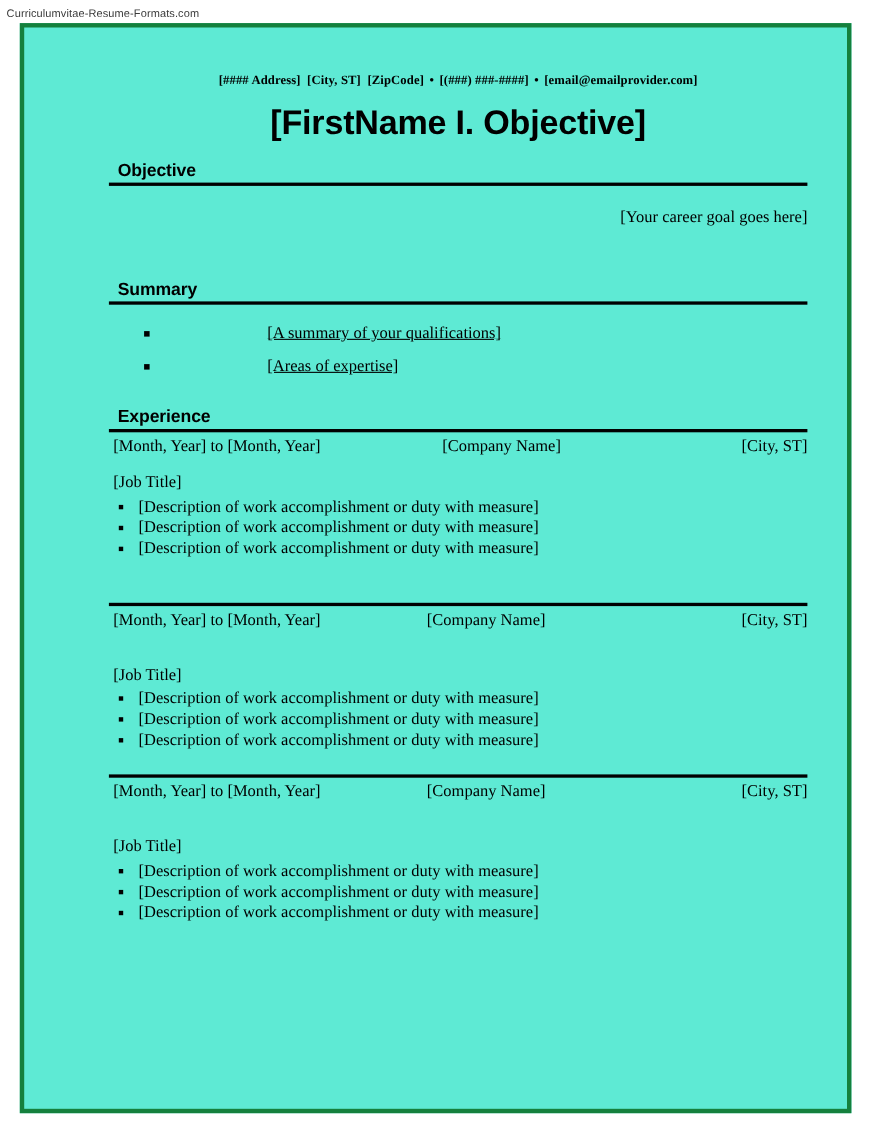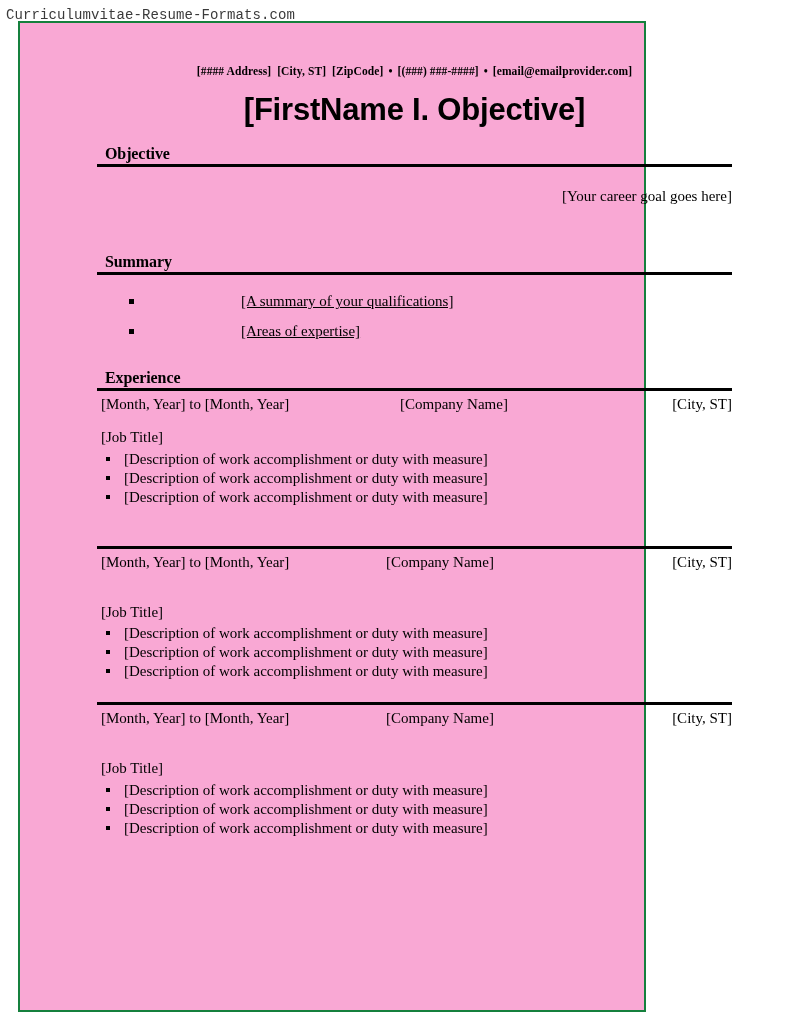--- a/index.html
+++ b/index.html
@@ -14,37 +14,37 @@
     font-family: "Liberation Serif", serif;
     color: #000000;
     overflow: hidden;
   }
 
   
   .watermark {
     position: absolute;
     left: 6px;
     top: 7px;
-    font-family: Liberation Mono, monospace;
-    font-size: 14px;
+    font-family: Liberation Sans, sans-serif;
+    font-size: 10px;
     color: #3a3a3a;
     letter-spacing: 0.1px;
     white-space: nowrap;
   }
 
   
   .page {
     position: absolute;
     left: 18px;
     top: 21px;
-    width: 628px;
+    width: 756px;
     height: 991px;
-    border: 2px solid #15803d;
+    border: 4px solid #15803d;
     box-sizing: border-box;
-    background: #f9a8d4;
+    background: #5eead4;
   }
 
   .content {
     position: absolute;
     left: 77px;   
     top: 0;
     width: 635px; 
   }
 
   
@@ -69,21 +69,21 @@
     letter-spacing: -0.2px;
     margin-top: 17px;
     line-height: 1.05;
   }
 
   
   .section {
     margin-top: 18px;
   }
   .section-title {
-    font-family: Liberation Serif, serif;
+    font-family: Liberation Sans, sans-serif;
     font-weight: bold;
     font-size: 16px;
     letter-spacing: -0.1px;
     padding-left: 8px;
     padding-bottom: 1px;
   }
   .rule-thick {
     border-bottom: 3px solid #000000;
     height: 0;
     font-size: 0;

